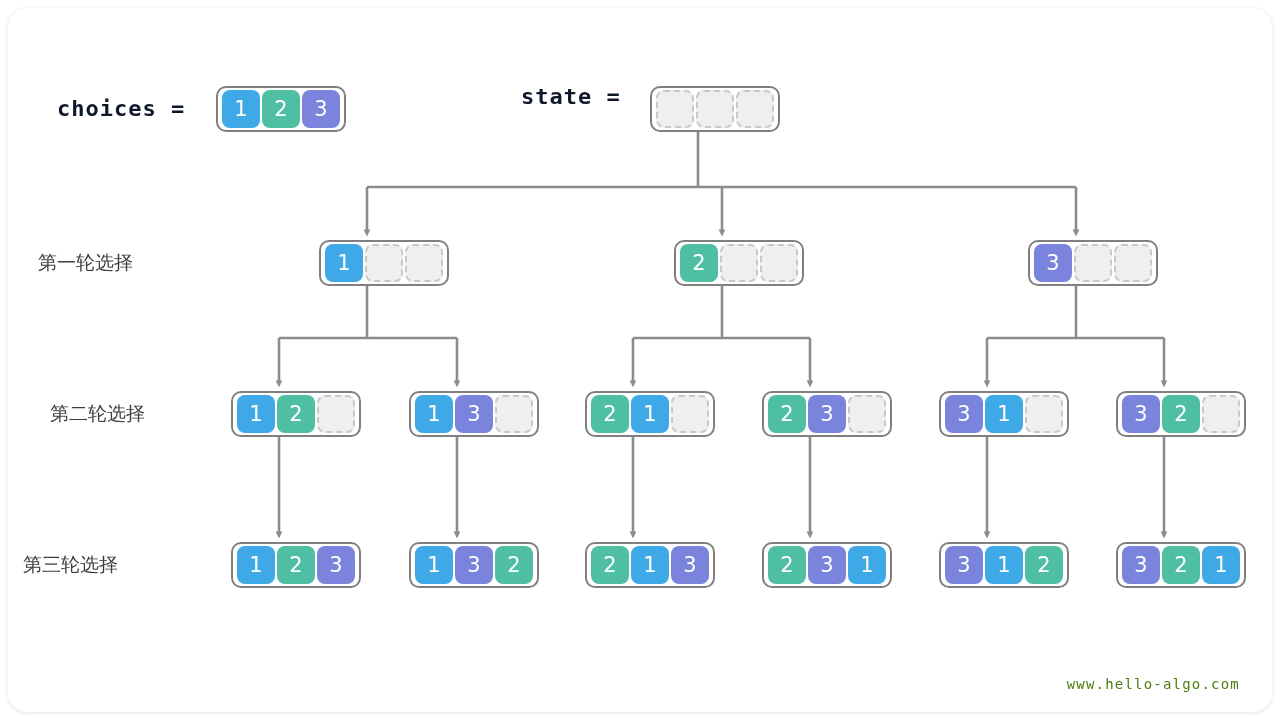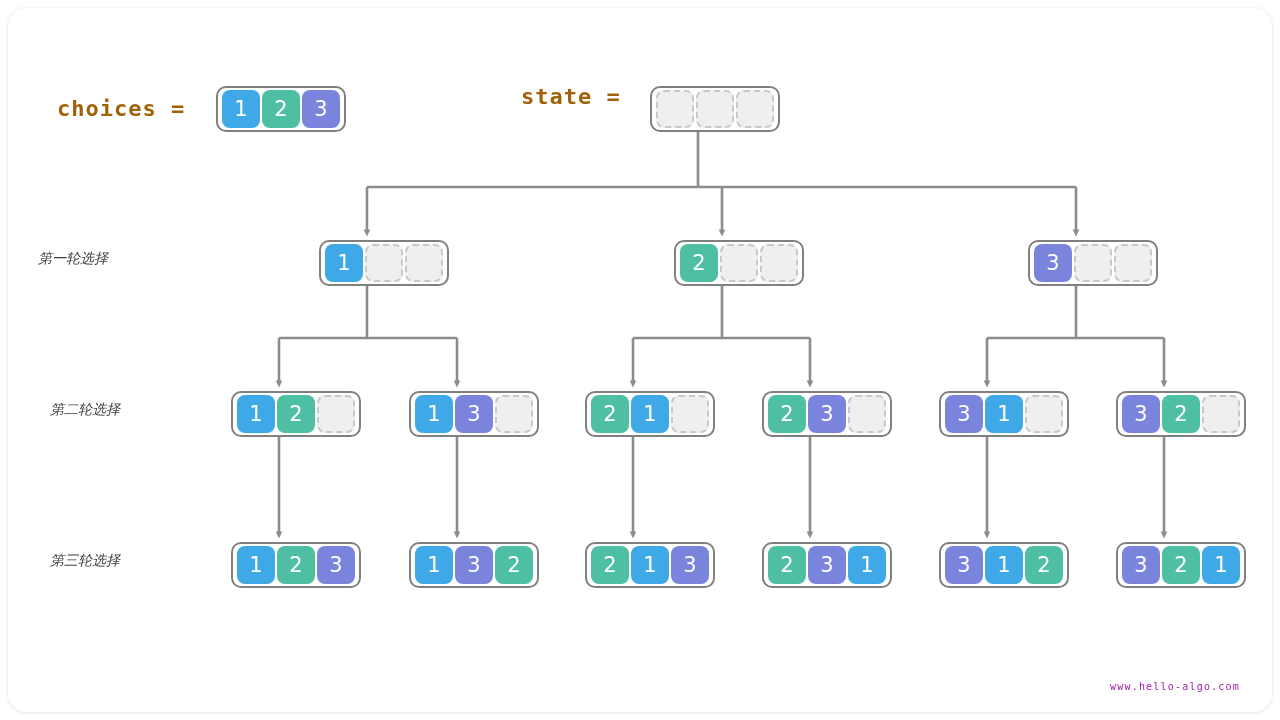--- a/index.html
+++ b/index.html
@@ -14,32 +14,32 @@
     position:absolute;left:8px;top:8px;width:1264px;height:704px;
     background:#ffffff;border-radius:18px;
     box-shadow:0 1px 4px rgba(0,0,0,0.10), 0 0 1px rgba(0,0,0,0.12);
   }
   svg.wires{position:absolute;left:0;top:0;width:1280px;height:720px;pointer-events:none;}
 
   
   .mono-label{
     position:absolute;
     font-family:"DejaVu Sans Mono","Liberation Mono",monospace;
-    font-size:22px;font-weight:bold;color:#a16207;
+    font-size:22px;font-weight:bold;color:#0f172a;
     letter-spacing:1px;white-space:nowrap;
   }
   .row-label{
     position:absolute;
     font-family:"DejaVu Sans","Liberation Sans",sans-serif;
-    font-size:14px;color:#3d3d3d;white-space:nowrap;font-style:italic;
+    font-size:19px;color:#3d3d3d;white-space:nowrap;
   }
   .watermark{
     position:absolute;right:40px;bottom:28px;
     font-family:"DejaVu Sans Mono","Liberation Mono",monospace;
-    font-size:10px;color:#a21caf;letter-spacing:1.2px;white-space:nowrap;
+    font-size:14px;color:#4d7c0f;letter-spacing:1.2px;white-space:nowrap;
   }
 
   
   .node{
     position:absolute;
     display:flex;flex-direction:row;align-items:center;
     box-sizing:border-box;
     border:2px solid #808080;border-radius:10px;
     background:#ffffff;padding:3px;
     height:46px;
@@ -99,21 +99,21 @@
         <path d="M987,437 L987,535" marker-end="url(#arrow)"></path>
         <path d="M1164,437 L1164,535" marker-end="url(#arrow)"></path>
       </g>
   </svg>
 
   <div class="mono-label" style="left:57px;top:96px;">choices =</div>
   <div class="mono-label" style="left:521px;top:84px;">state =</div>
 
   <div class="row-label" style="left:38px;top:250px;">第一轮选择</div>
   <div class="row-label" style="left:50px;top:401px;">第二轮选择</div>
-  <div class="row-label" style="left:50px;top:552px;">第三轮选择</div>
+  <div class="row-label" style="left:23px;top:552px;">第三轮选择</div>
 
   <div id="nodes">
       <div class="node" style="left: 216px; top: 86px;">
         <div class="cell v1">1</div>
         <div class="cell v2">2</div>
         <div class="cell v3">3</div>
       </div>
       <div class="node" style="left: 650px; top: 86px;">
         <div class="cell empty"></div>
         <div class="cell empty"></div>

